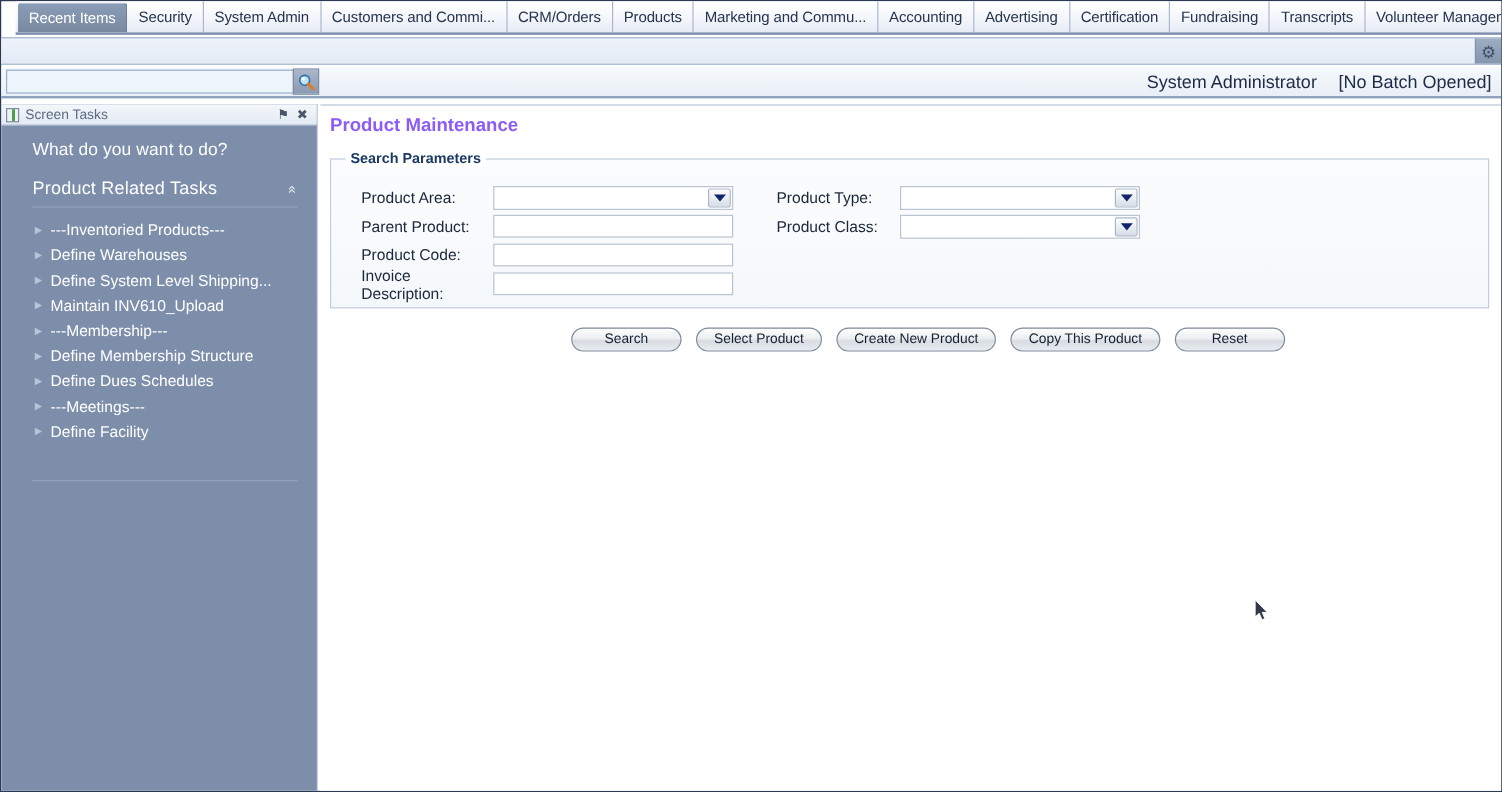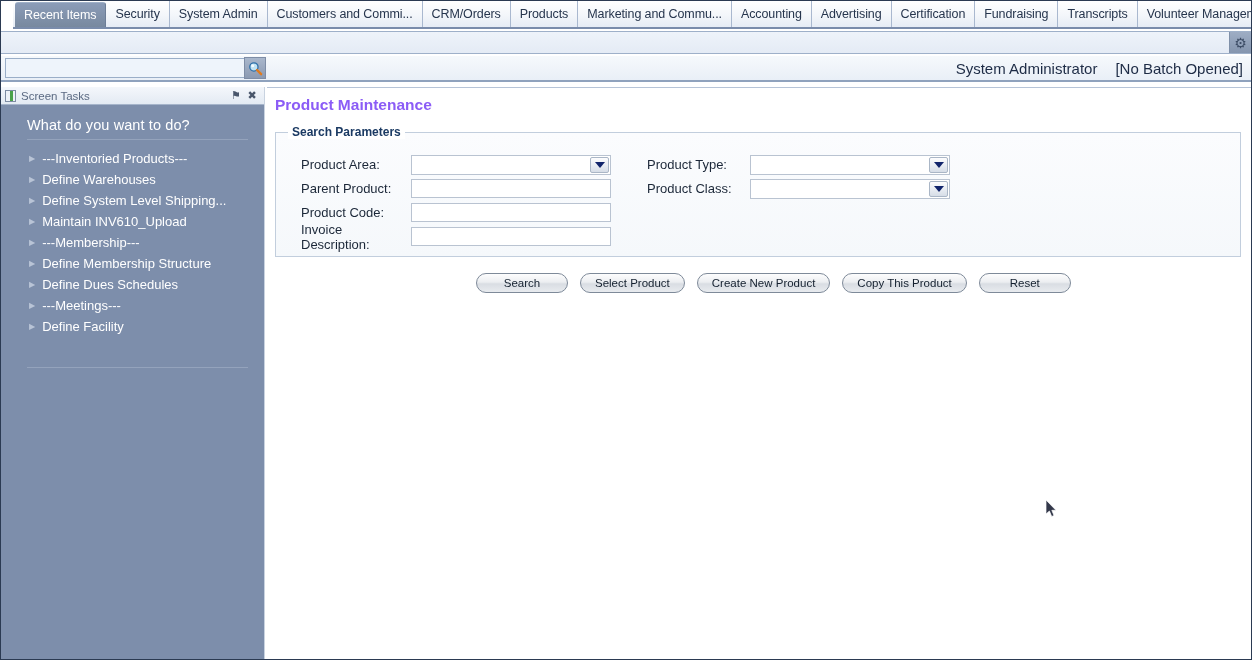--- a/index.html
+++ b/index.html
@@ -331,20 +331,24 @@
   <div class="sidebar">
     <div class="panel-title">
       <span class="panel-title-icon"></span>
       <span class="panel-title-text">Screen Tasks</span>
       <span class="panel-btn">⚑</span>
       <span class="panel-btn">✖</span>
     </div>
     <div class="sb-question">What do you want to do?</div>
     <div id="sidebar-host">
         <div>
+          <div class="sb-section">
+            <span class="sb-section-label">Product Related Tasks</span>
+            <span class="sb-section-chev" style="transform: rotate(90deg);">«</span>
+          </div>
           <div class="sb-rule"></div>
           <div class="sb-list">
             <div class="sb-item">
               <span class="sb-arrow">▶</span>
               <span class="sb-item-label">---Inventoried Products---</span>
             </div>
             <div class="sb-item">
               <span class="sb-arrow">▶</span>
               <span class="sb-item-label">Define Warehouses</span>
             </div>

